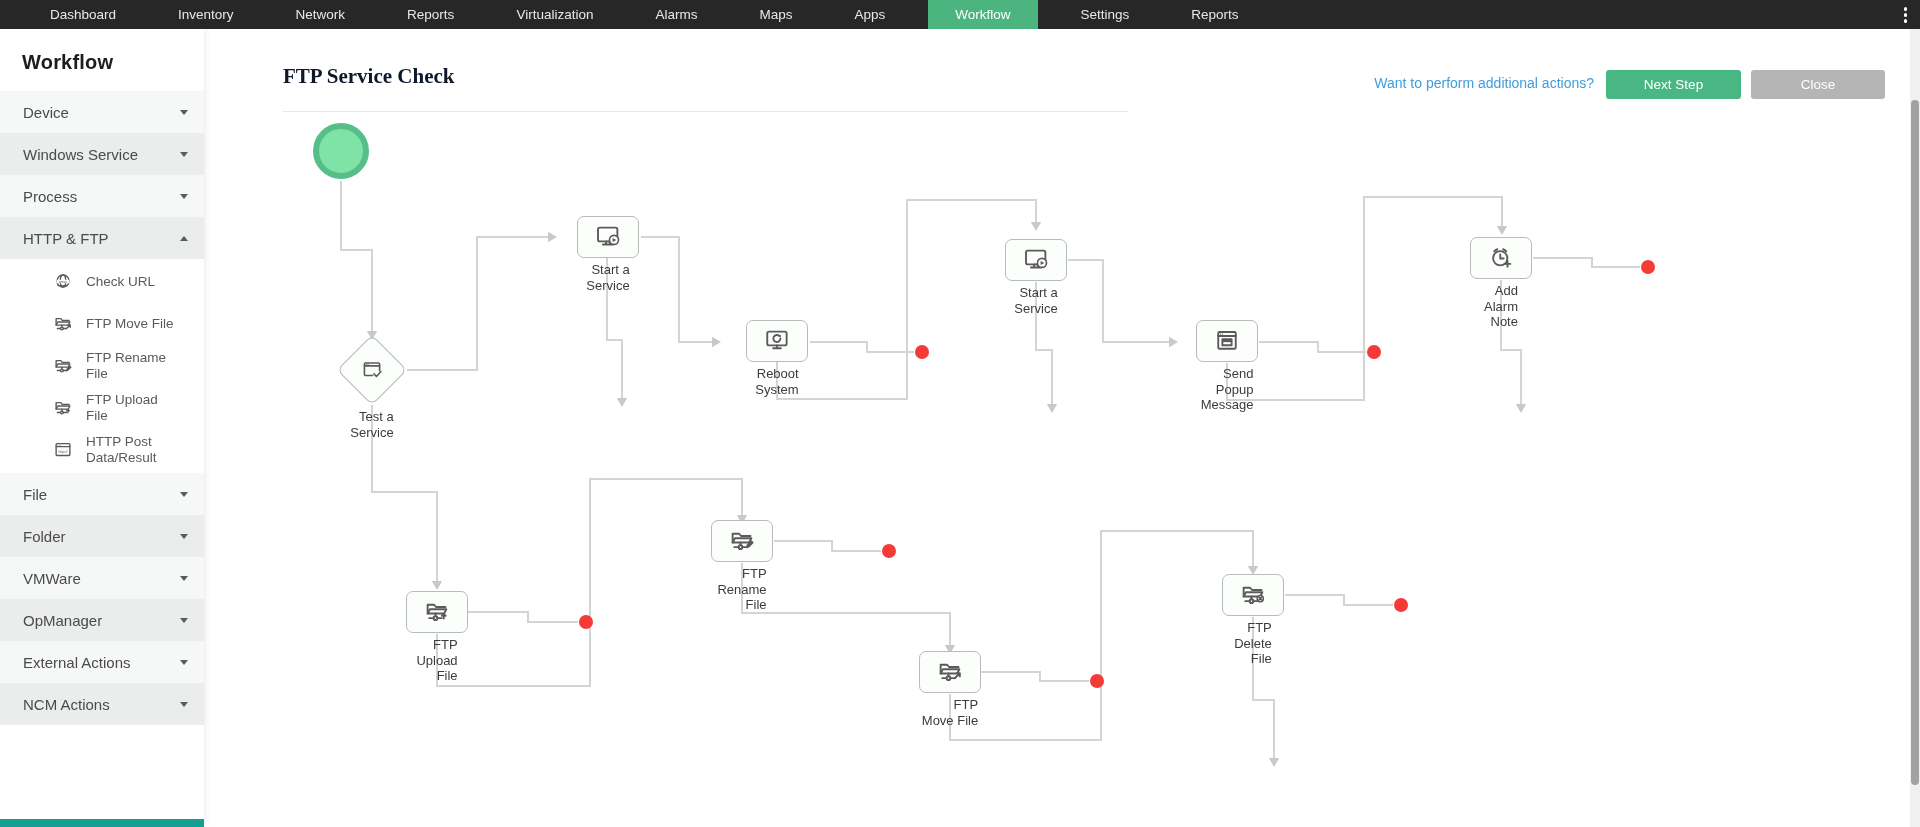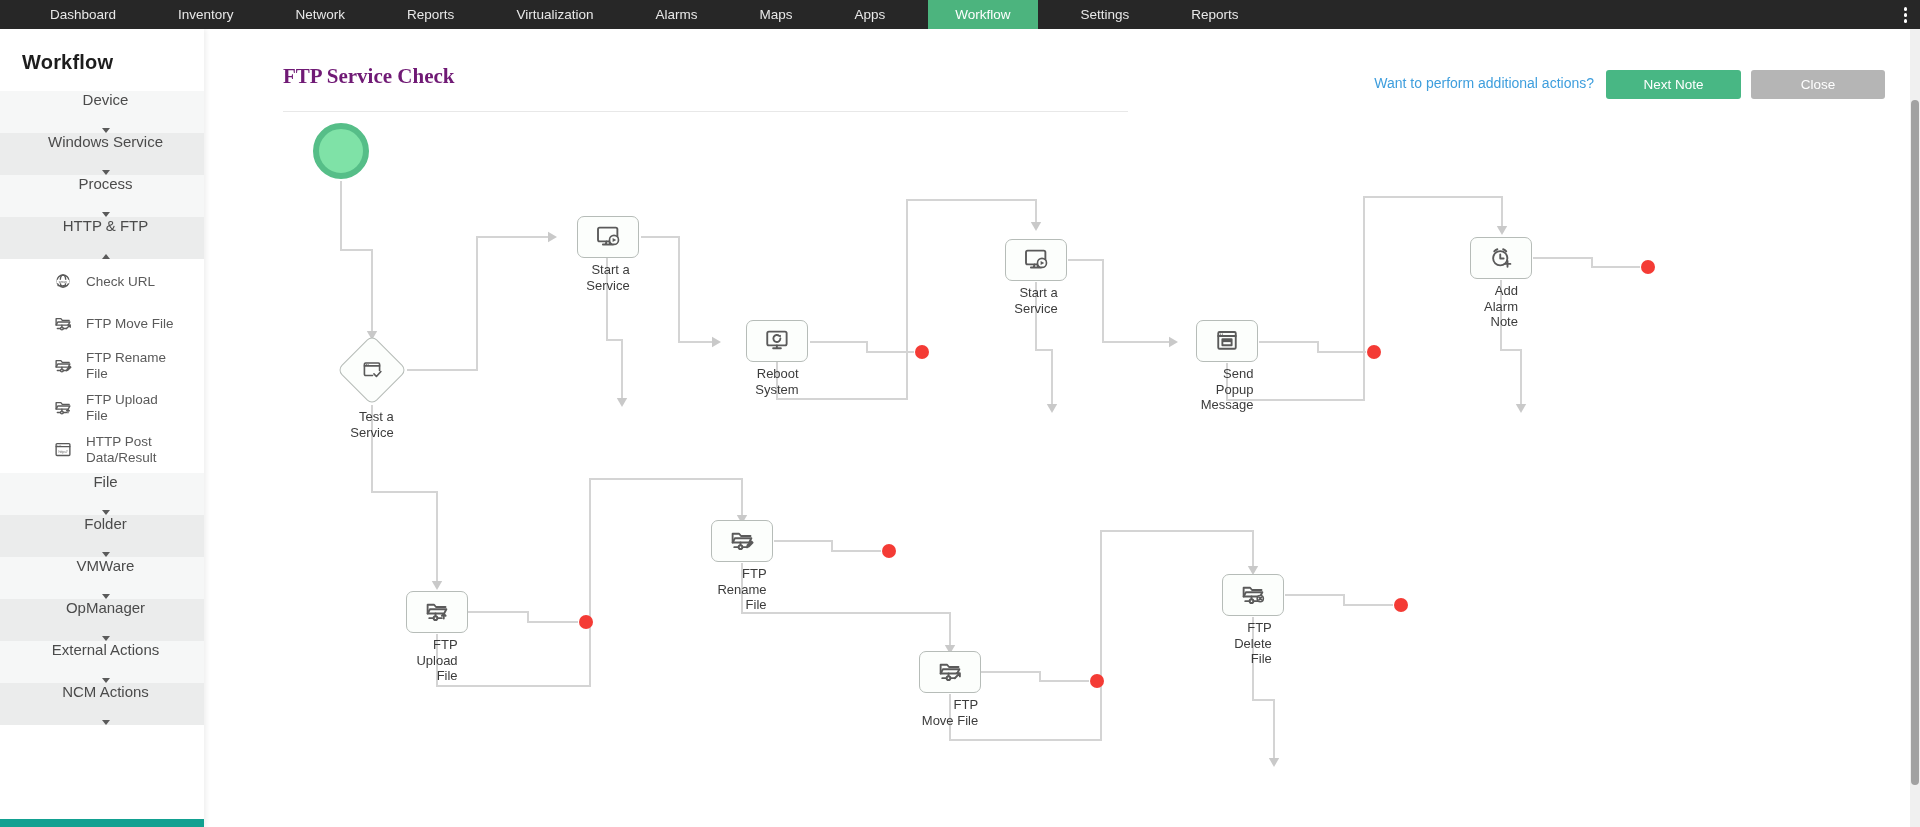--- a/index.html
+++ b/index.html
@@ -11,35 +11,35 @@
   .topnav{position:absolute;left:0;top:0;width:1920px;height:29px;background:var(--nav-bg);display:flex;align-items:flex-end;padding-left:19px;z-index:20;}
   .nav-item{color:var(--nav-text);font-size:13.5px;line-height:29px;padding:0 15px;margin:0 16px;cursor:pointer;white-space:nowrap;}
   .nav-item.active{background:var(--accent-green);color:#fff;padding:0 27px;margin:0 12px;}
   .kebab{position:absolute;right:11px;top:5px;display:flex;flex-direction:column;gap:2.5px;cursor:pointer;padding:2px;}
   .kebab span{width:3.5px;height:3.5px;border-radius:50%;background:#fff;display:block;}
 
   
   .sidebar{position:absolute;left:0;top:29px;width:204px;bottom:0;background:#fff;z-index:10;box-shadow:2px 0 5px rgba(0,0,0,.07);}
   .sb-title{font-size:20px;font-weight:bold;color:#1d1d1d;margin:22px 0 0 22px;letter-spacing:.2px;}
   #sb-sections{margin-top:17px;}
-  .sb-row{height:42px;display:flex;align-items:center;justify-content:space-between;padding:0 16px 0 23px;font-size:15px;color:#4b4b4b;cursor:pointer;flex-direction:column;}
+  .sb-row{height:42px;display:flex;align-items:center;justify-content:space-between;padding:0 16px 0 23px;font-size:15px;color:#4b4b4b;cursor:pointer;}
   .sb-row.light{background:var(--row-light);}
   .sb-row.dark{background:var(--row-dark);}
   .chev{width:0;height:0;border-left:4.5px solid transparent;border-right:4.5px solid transparent;}
   .chev.down{border-top:5px solid #5a5a5a;}
   .chev.up{border-bottom:5px solid #5a5a5a;}
   .sb-subitems{background:#fff;padding:2px 16px;}
   .sb-subitem{min-height:42px;display:flex;align-items:center;gap:12px;padding:4px 8px 4px 36px;cursor:pointer;}
   .sb-subitem svg{width:22px;height:22px;flex-shrink:0;}
   .sb-subitem .lbl{font-size:13.5px;color:#5a5a5a;width:118px;line-height:16px;}
   .sb-footer{position:absolute;bottom:0;left:0;width:100%;height:8px;background:var(--footer-teal);}
 
   
   .main{position:absolute;left:204px;top:29px;right:10px;bottom:0;background:#fff;}
-  #page-title{position:absolute;left:79px;top:35px;font-family:"Liberation Serif",serif;font-size:21px;font-weight:600;color:#701a75;}
+  #page-title{position:absolute;left:79px;top:35px;font-family:"Liberation Serif",serif;font-size:21px;font-weight:600;color:#0f172a;}
   .title-divider{position:absolute;left:79px;top:82px;width:845px;height:1px;background:#e8e8e8;}
   #actions-link{position:absolute;top:46px;left:1140px;width:250px;text-align:right;font-size:14px;color:var(--link-blue);cursor:pointer;text-decoration:none;white-space:nowrap;}
   .btn{position:absolute;top:41px;height:29px;border:none;border-radius:3px;color:#fff;font-size:13.5px;font-family:"Liberation Sans",sans-serif;cursor:pointer;}
   .btn.green{left:1402px;width:135px;background:var(--button-green);}
   .btn.gray{left:1547px;width:134px;background:var(--button-gray);}
 
   
   #edge-layer{position:absolute;left:0;top:0;width:1920px;height:827px;z-index:5;pointer-events:none;}
   #nodes{position:absolute;left:0;top:0;width:1920px;height:827px;z-index:6;pointer-events:none;}
   #nodes > *{pointer-events:auto;}
@@ -240,21 +240,21 @@
     <span class="chev down"></span>
   </div>
       </div>
     <div class="sb-footer"></div>
   </aside>
 
   <main class="main">
     <h2 id="page-title">FTP Service Check</h2>
     <div class="title-divider"></div>
     <a id="actions-link" href="#">Want to perform additional actions?</a>
-    <button class="btn green">Next Note</button>
+    <button class="btn green">Next Step</button>
     <button class="btn gray">Close</button>
   </main>
 
   <svg id="edge-layer" viewBox="0 0 1920 827">
       <polyline points="341,181 341,250 372,250 372,331" fill="none" stroke="var(--edge)" stroke-width="2"></polyline>
       <path d="M 366.8 331 L 377.2 331 L 372 340 Z" fill="var(--arrow)"></path>
       <polyline points="407,370 477,370 477,237 548,237" fill="none" stroke="var(--edge)" stroke-width="2"></polyline>
       <path d="M 548 231.8 L 548 242.2 L 557 237 Z" fill="var(--arrow)"></path>
       <polyline points="641,237 679,237 679,342 712,342" fill="none" stroke="var(--edge)" stroke-width="2"></polyline>
       <path d="M 712 336.8 L 712 347.2 L 721 342 Z" fill="var(--arrow)"></path>

